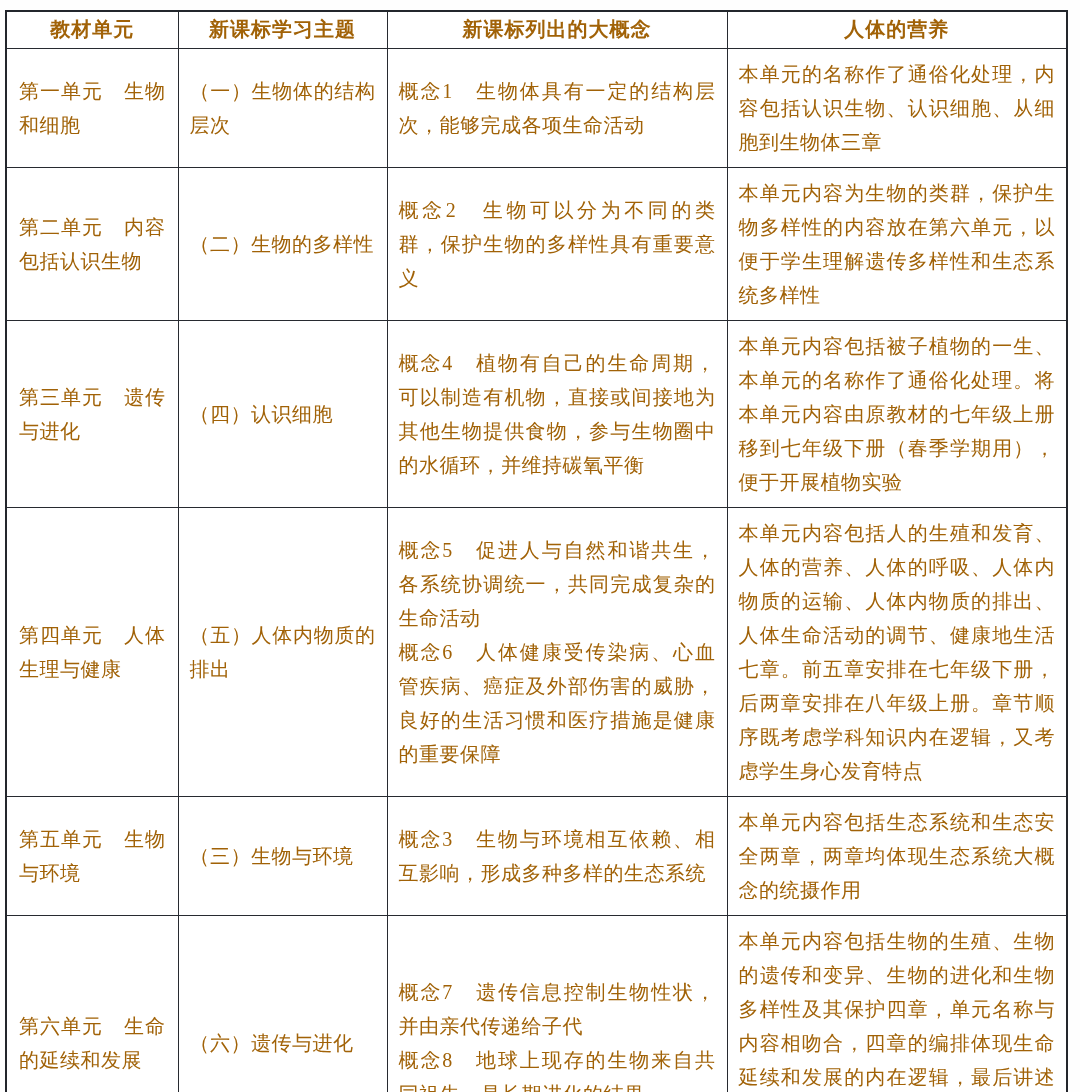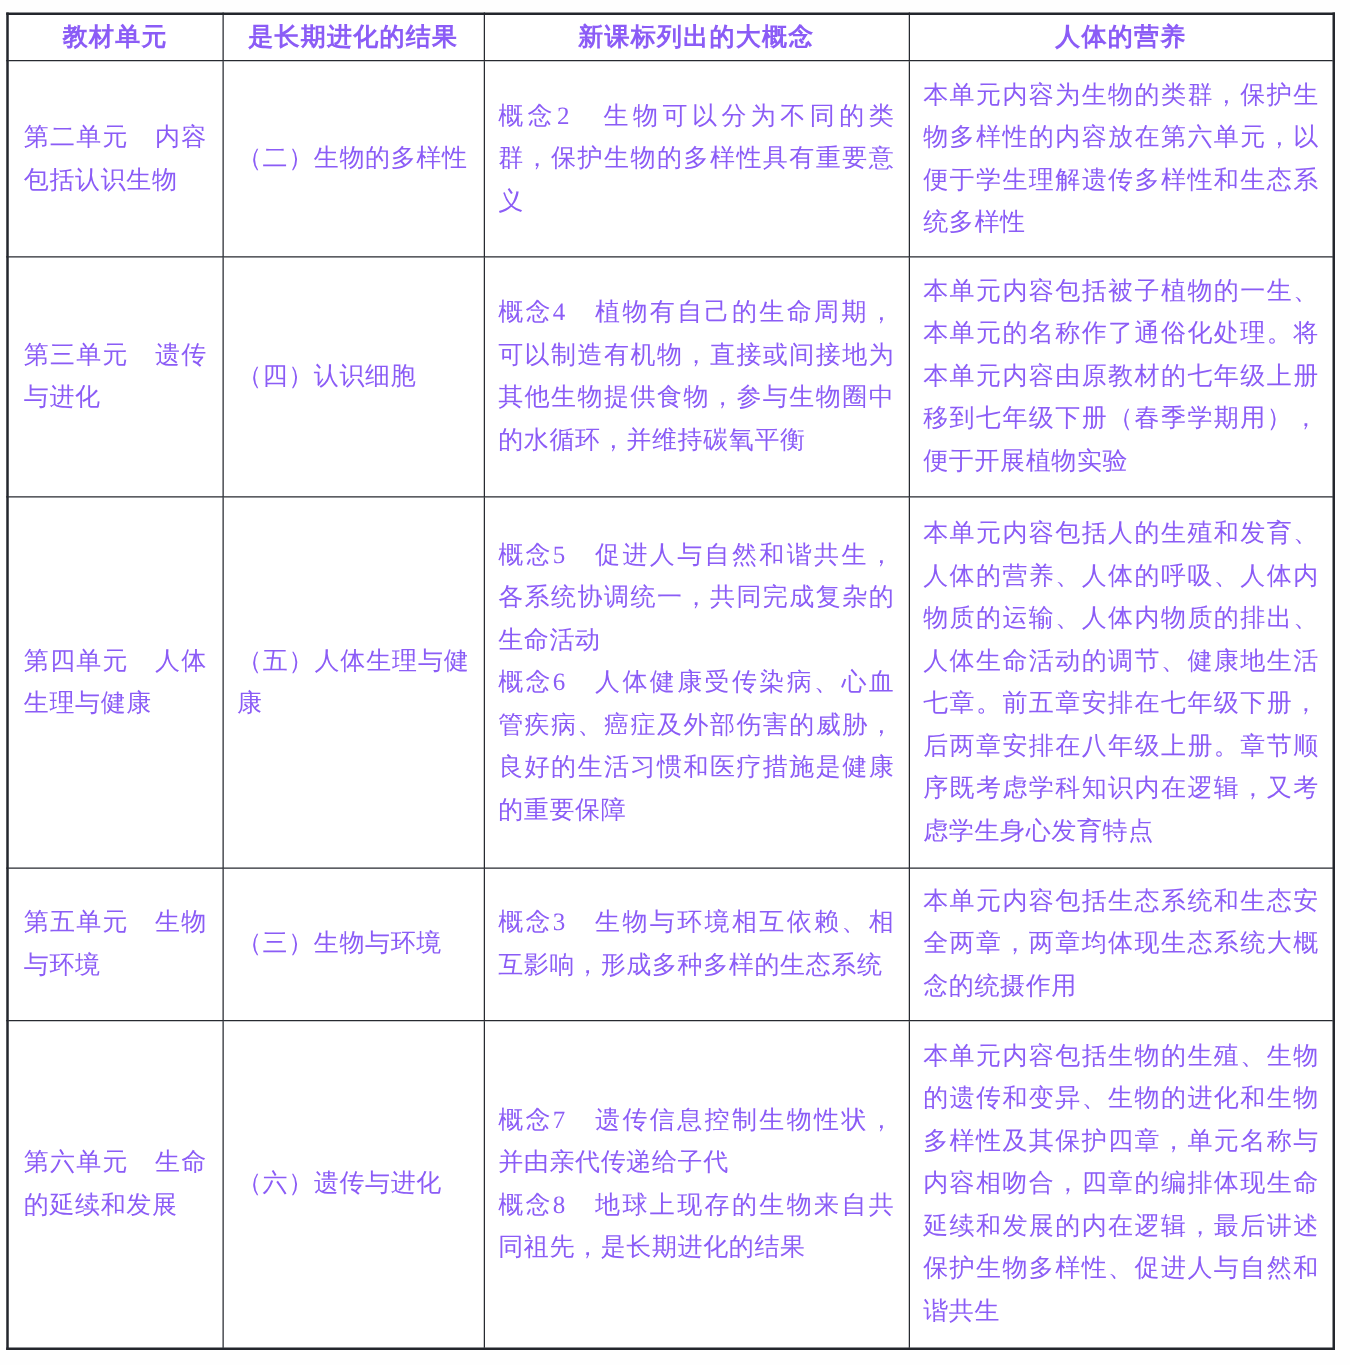--- a/index.html
+++ b/index.html
@@ -7,21 +7,21 @@
     padding: 0;
     background: #ffffff;
   }
   .page {
     position: relative;
     width: 1080px;
     height: 1092px;
     background: #fefefe;
     overflow: hidden;
     font-family: "Liberation Serif", serif;
-    color: #8b5cf6;
+    color: #a16207;
   }
   table.units-table {
     position: absolute;
     left: 5px;
     top: 10px;
     width: 1063px;
     height: 1070px;
     border-collapse: collapse;
     table-layout: fixed;
     background: #fff;
@@ -77,47 +77,56 @@
   <table class="units-table">
     <colgroup>
       <col style="width:172px">
       <col style="width:209px">
       <col style="width:340px">
       <col>
     </colgroup>
     <thead>
       <tr class="hdr">
         <th class="col-header">教材单元</th>
-        <th class="col-header">是长期进化的结果</th>
+        <th class="col-header">新课标学习主题</th>
         <th class="col-header">新课标列出的大概念</th>
         <th class="col-header">人体的营养</th>
       </tr>
     </thead>
     <tbody>
+      <tr class="rh1">
+        <td class="unit-cell">第一单元　生物和细胞</td>
+        <td class="theme-cell">（一）生物体的结构层次</td>
+        <td class="concepts-cell">
+          <p class="concept">概念1　生物体具有一定的结构层次，能够完成各项生命活动</p>
+
+        </td>
+        <td class="note-cell">本单元的名称作了通俗化处理，内容包括认识生物、认识细胞、从细胞到生物体三章</td>
+      </tr>
       <tr class="rh2">
         <td class="unit-cell">第二单元　内容包括认识生物</td>
         <td class="theme-cell">（二）生物的多样性</td>
         <td class="concepts-cell">
           <p class="concept">概念2　生物可以分为不同的类群，保护生物的多样性具有重要意义</p>
 
         </td>
         <td class="note-cell">本单元内容为生物的类群，保护生物多样性的内容放在第六单元，以便于学生理解遗传多样性和生态系统多样性</td>
       </tr>
       <tr class="rh3">
         <td class="unit-cell">第三单元　遗传与进化</td>
         <td class="theme-cell">（四）认识细胞</td>
         <td class="concepts-cell">
           <p class="concept">概念4　植物有自己的生命周期，可以制造有机物，直接或间接地为其他生物提供食物，参与生物圈中的水循环，并维持碳氧平衡</p>
 
         </td>
         <td class="note-cell">本单元内容包括被子植物的一生、本单元的名称作了通俗化处理。将本单元内容由原教材的七年级上册移到七年级下册（春季学期用），便于开展植物实验</td>
       </tr>
       <tr class="rh4">
         <td class="unit-cell">第四单元　人体生理与健康</td>
-        <td class="theme-cell">（五）人体生理与健康</td>
+        <td class="theme-cell">（五）人体内物质的排出</td>
         <td class="concepts-cell">
           <p class="concept">概念5　促进人与自然和谐共生，各系统协调统一，共同完成复杂的生命活动</p>
           <p class="concept">概念6　人体健康受传染病、心血管疾病、癌症及外部伤害的威胁，良好的生活习惯和医疗措施是健康的重要保障</p>
         </td>
         <td class="note-cell">本单元内容包括人的生殖和发育、人体的营养、人体的呼吸、人体内物质的运输、人体内物质的排出、人体生命活动的调节、健康地生活七章。前五章安排在七年级下册，后两章安排在八年级上册。章节顺序既考虑学科知识内在逻辑，又考虑学生身心发育特点</td>
       </tr>
       <tr class="rh5">
         <td class="unit-cell">第五单元　生物与环境</td>
         <td class="theme-cell">（三）生物与环境</td>
         <td class="concepts-cell">

